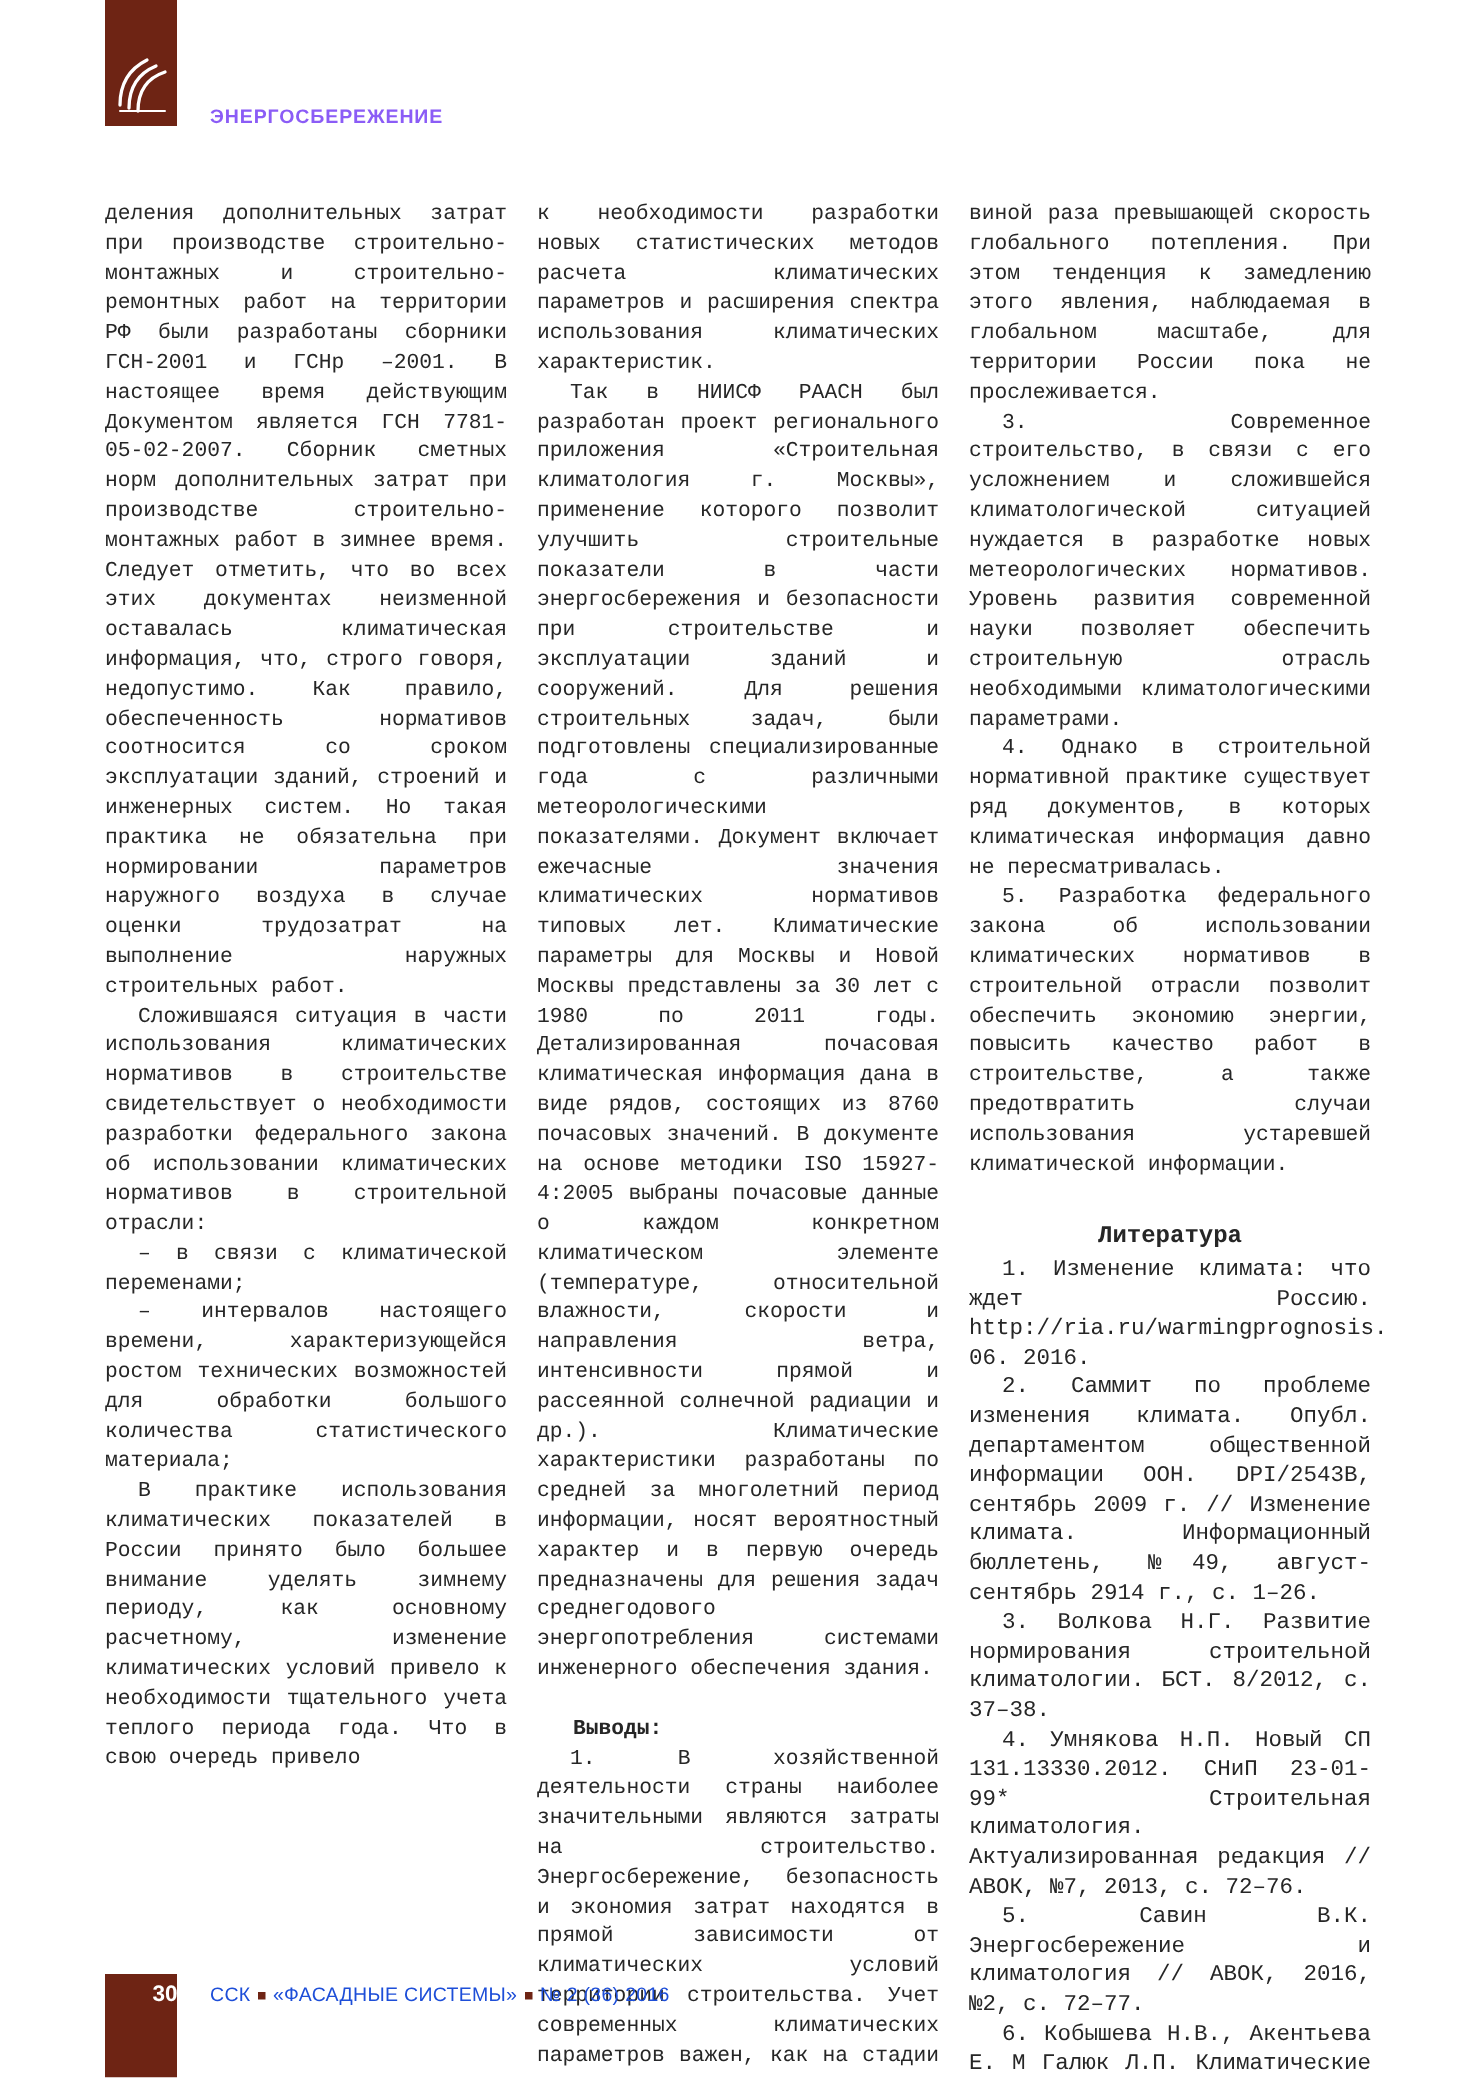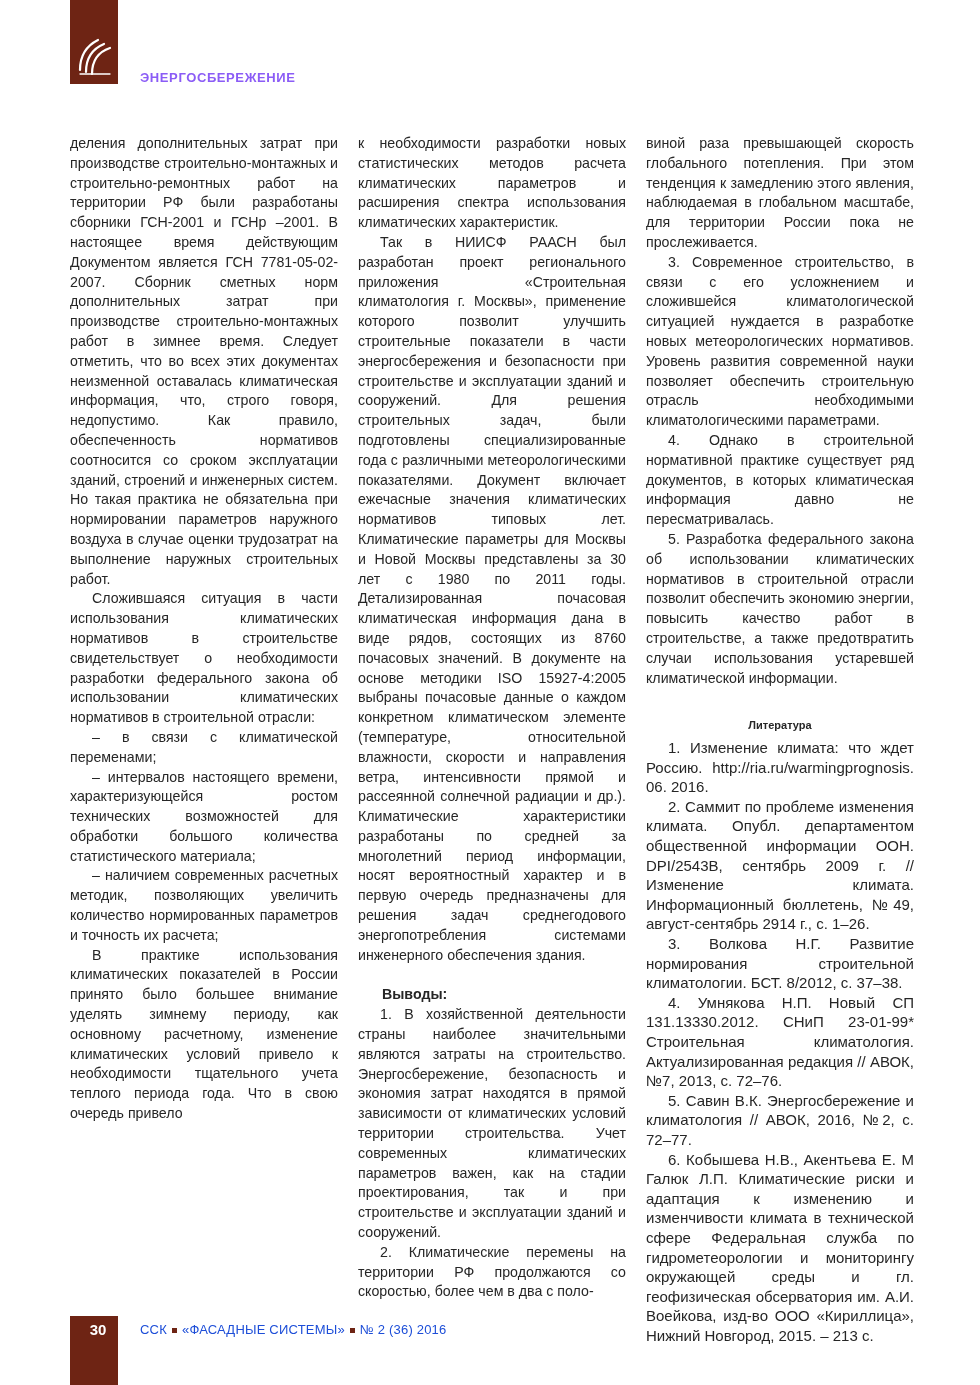--- a/index.html
+++ b/index.html
@@ -3,31 +3,31 @@
 <meta charset="utf-8">
 <style>
   html, body { margin:0; padding:0; background:#ffffff; }
   body { width:980px; height:1385px; position:relative; overflow:hidden;
          font-family:"Liberation Sans", sans-serif; color:#222; }
   .brand-block { position:absolute; left:70px; top:0; width:48px; height:84px; background:#6e2414; }
   .brand-block svg { position:absolute; left:6px; top:36px; }
   .section-title { position:absolute; left:140px; top:70px; font-size:13px; font-weight:bold;
                    letter-spacing:0.6px; color:#8b5cf6; }
   .col { position:absolute; top:134px; width:268px; font-size:14.2px; line-height:19.8px;
-         text-align:justify; color:#262626; }
+         text-align:justify; color:#262626;font-family:Liberation Mono, monospace; }
   .col p { margin:0; }
   .col .ind { text-indent:22px; }
   #col1 { left:70px; }
   #col2 { left:358px; }
   #col3 { left:646px; }
   .heading { font-weight:bold; margin-top:20px !important; text-indent:24px; }
-  .lit-title { font-weight:bold; text-align:center; font-size:11px; margin-top:28px !important; margin-bottom:2px !important; }
+  .lit-title { font-weight:bold; text-align:center; font-size:16px; margin-top:28px !important; margin-bottom:2px !important; }
   .ref { font-size:15px; line-height:19.6px; text-indent:22px; }
   .footer-block { position:absolute; left:70px; top:1316px; width:48px; height:69px; background:#6e2414; }
-  .page-num { position:absolute; left:4px; width:48px; top:5px; text-align:center; color:#fff;
+  .page-num { position:absolute; left:16px; width:48px; top:5px; text-align:center; color:#fff;
               font-weight:bold; font-size:15px; }
   .footer-text { position:absolute; left:140px; top:1322px; font-size:13px; color:#1d4ed8; letter-spacing:0.2px; }
   .footer-text .sq { display:inline-block; width:5px; height:5px; background:#6e2414; margin:0 5px; vertical-align:middle; }
 </style>
 </head>
 <body>
 
 <div class="brand-block">
   <svg width="38" height="42" viewBox="0 0 38 42">
     <g fill="none" stroke="#ffffff" stroke-width="2.2" stroke-linecap="round">
@@ -38,21 +38,20 @@
     </g>
   </svg>
 </div>
 <div class="section-title">ЭНЕРГОСБЕРЕЖЕНИЕ</div>
 
 <div class="col" id="col1">
   <p>деления дополнительных затрат при производстве строительно-монтажных и строительно-ремонтных работ на территории РФ были разработаны сборники ГСН-2001 и ГСНр –2001. В настоящее время действующим Документом является ГСН 7781-05-02-2007. Сборник сметных норм дополнительных затрат при производстве строительно-монтажных работ в зимнее время. Следует отметить, что во всех этих документах неизменной оставалась климатическая информация, что, строго говоря, недопустимо. Как правило, обеспеченность нормативов соотносится со сроком эксплуатации зданий, строений и инженерных систем. Но такая практика не обязательна при нормировании параметров наружного воздуха в случае оценки трудозатрат на выполнение наружных строительных работ.</p>
   <p class="ind">Сложившаяся ситуация в части использования климатических нормативов в строительстве свидетельствует о необходимости разработки федерального закона об использовании климатических нормативов в строительной отрасли:</p>
   <p class="ind">– в связи с климатической переменами;</p>
   <p class="ind">– интервалов настоящего времени, характеризующейся ростом технических возможностей для обработки большого количества статистического материала;</p>
-  <p class="ind">– наличием современных расчетных методик, позволяющих увеличить количество нормированных параметров и точность их расчета;</p>
   <p class="ind">В практике использования климатических показателей в России принято было большее внимание уделять зимнему периоду, как основному расчетному, изменение климатических условий привело к необходимости тщательного учета теплого периода года. Что в свою очередь привело</p>
 </div>
 
 <div class="col" id="col2">
   <p>к необходимости разработки новых статистических методов расчета климатических параметров и расширения спектра использования климатических характеристик.</p>
   <p class="ind">Так в НИИСФ РААСН был разработан проект регионального приложения «Строительная климатология г. Москвы», применение которого позволит улучшить строительные показатели в части энергосбережения и безопасности при строительстве и эксплуатации зданий и сооружений. Для решения строительных задач, были подготовлены специализированные года с различными метеорологическими показателями. Документ включает ежечасные значения климатических нормативов типовых лет. Климатические параметры для Москвы и Новой Москвы представлены за 30 лет с 1980 по 2011 годы. Детализированная почасовая климатическая информация дана в виде рядов, состоящих из 8760 почасовых значений. В документе на основе методики ISO 15927-4:2005 выбраны почасовые данные о каждом конкретном климатическом элементе (температуре, относительной влажности, скорости и направления ветра, интенсивности прямой и рассеянной солнечной радиации и др.). Климатические характеристики разработаны по средней за многолетний период информации, носят вероятностный характер и в первую очередь предназначены для решения задач среднегодового энергопотребления системами инженерного обеспечения здания.</p>
   <p class="heading">Выводы:</p>
   <p class="ind">1. В хозяйственной деятельности страны наиболее значительными являются затраты на строительство. Энергосбережение, безопасность и экономия затрат находятся в прямой зависимости от климатических условий территории строительства. Учет современных климатических параметров важен, как на стадии проектирования, так и при строительстве и эксплуатации зданий и сооружений.</p>
   <p class="ind">2. Климатические перемены на территории РФ продолжаются со скоростью, более чем в два с поло-</p>
 </div>

